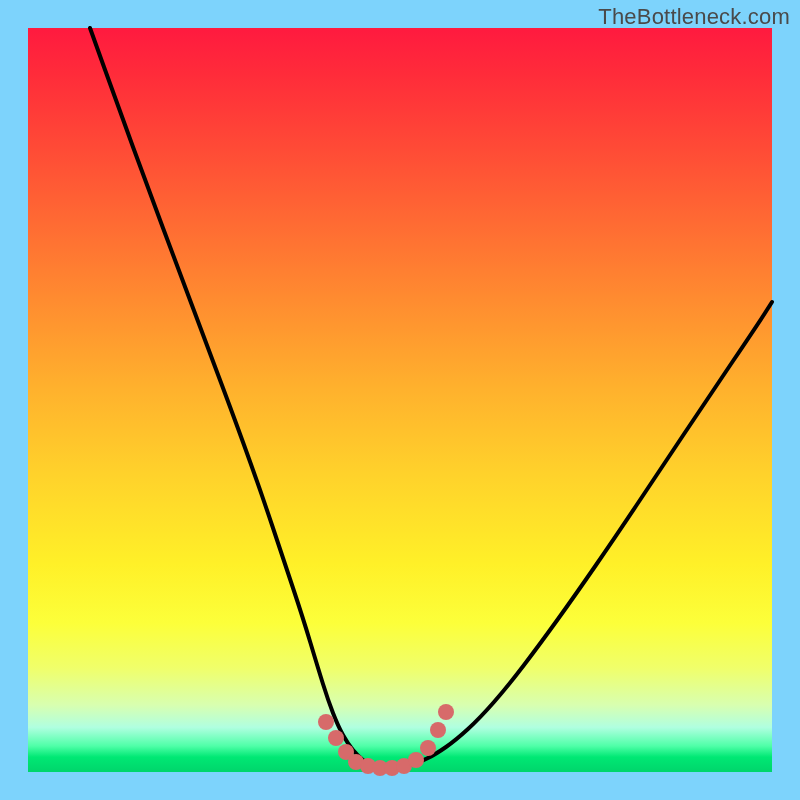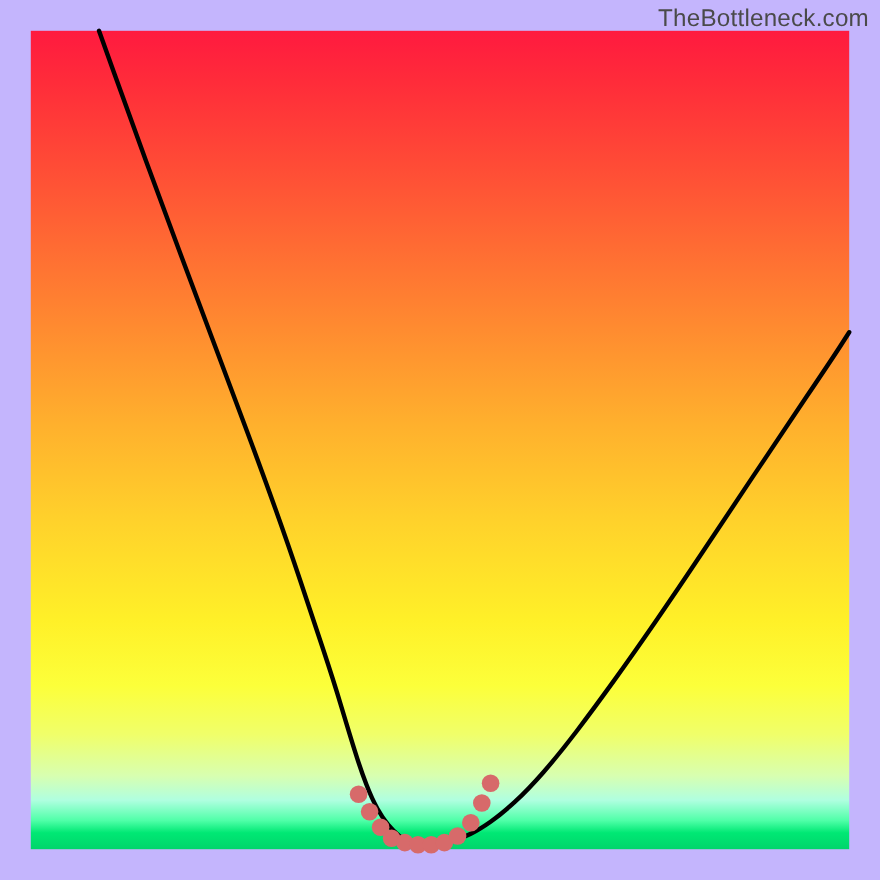--- a/index.html
+++ b/index.html
@@ -9,21 +9,21 @@
     height: 800px;
     background: #000;
     overflow: hidden;
   }
   .frame {
     position: absolute;
     left: 0;
     top: 0;
     width: 800px;
     height: 800px;
-    background: #c4b5fd;
+    background: #7dd3fc;
   }
   .plot {
     position: absolute;
     left: 28px;
     top: 28px;
     width: 744px;
     height: 744px;
     background: linear-gradient(to bottom,
       #ff1a3f 0%,
       #ff2b3a 6%,

